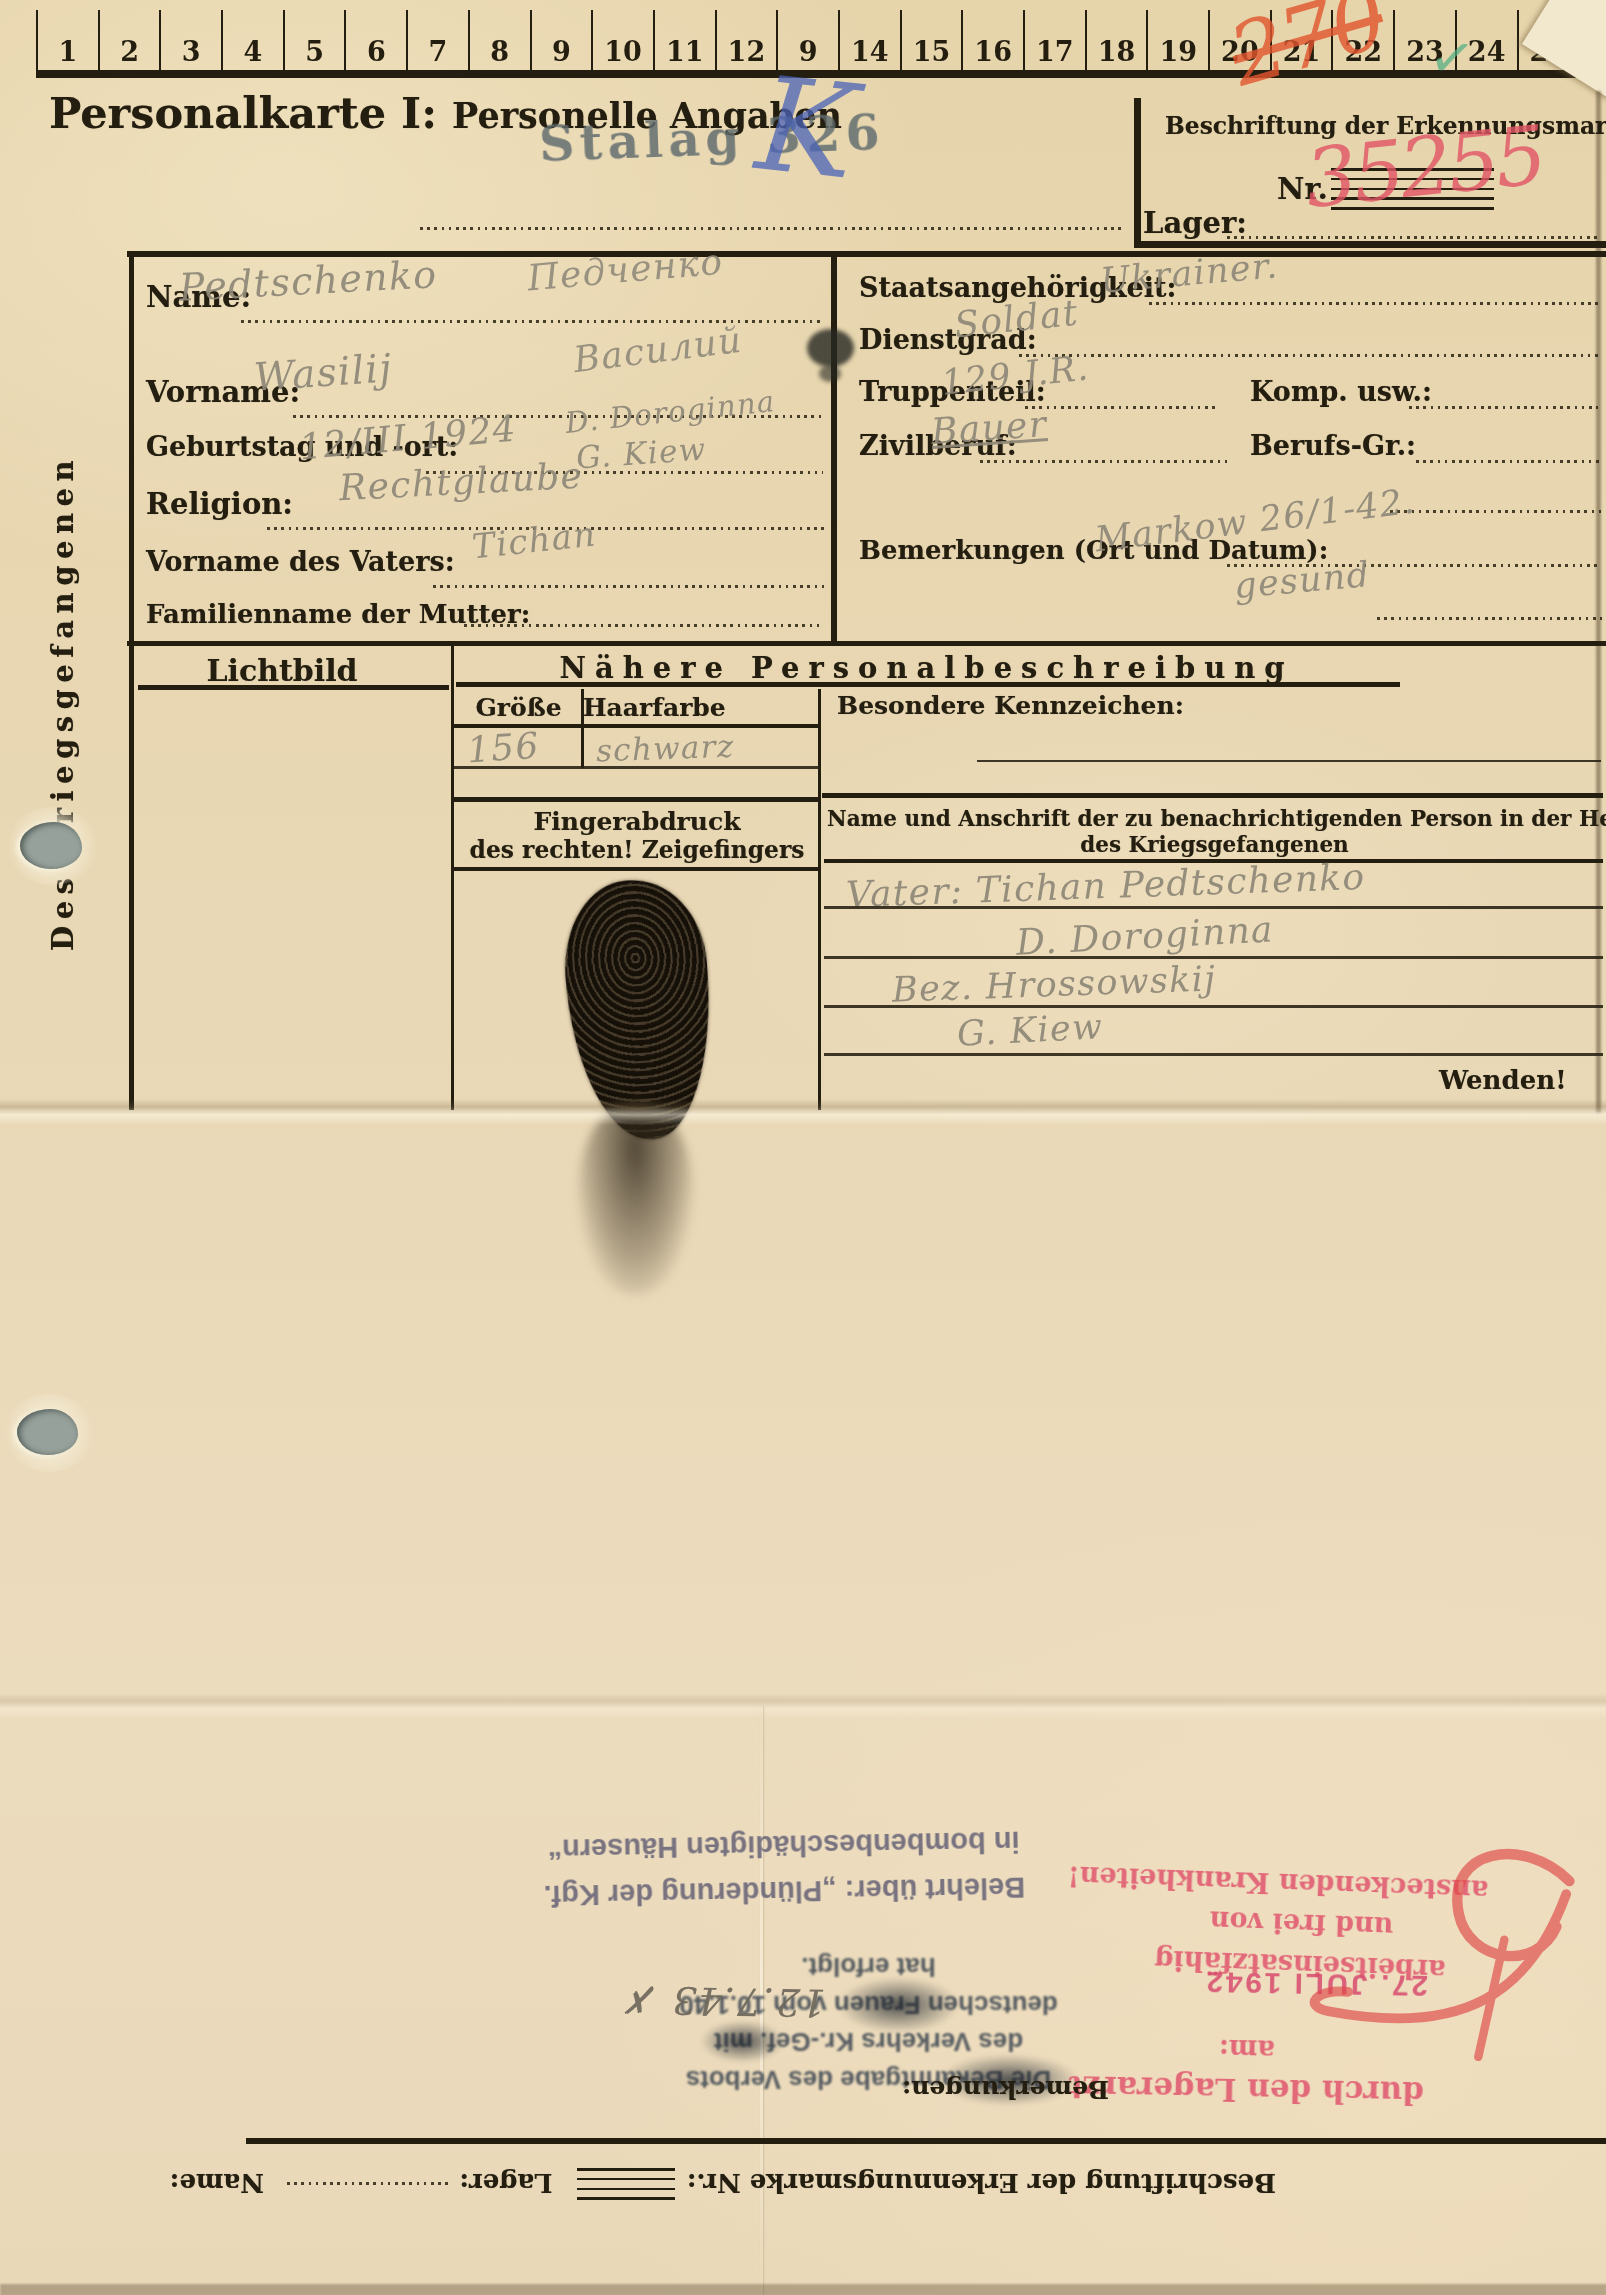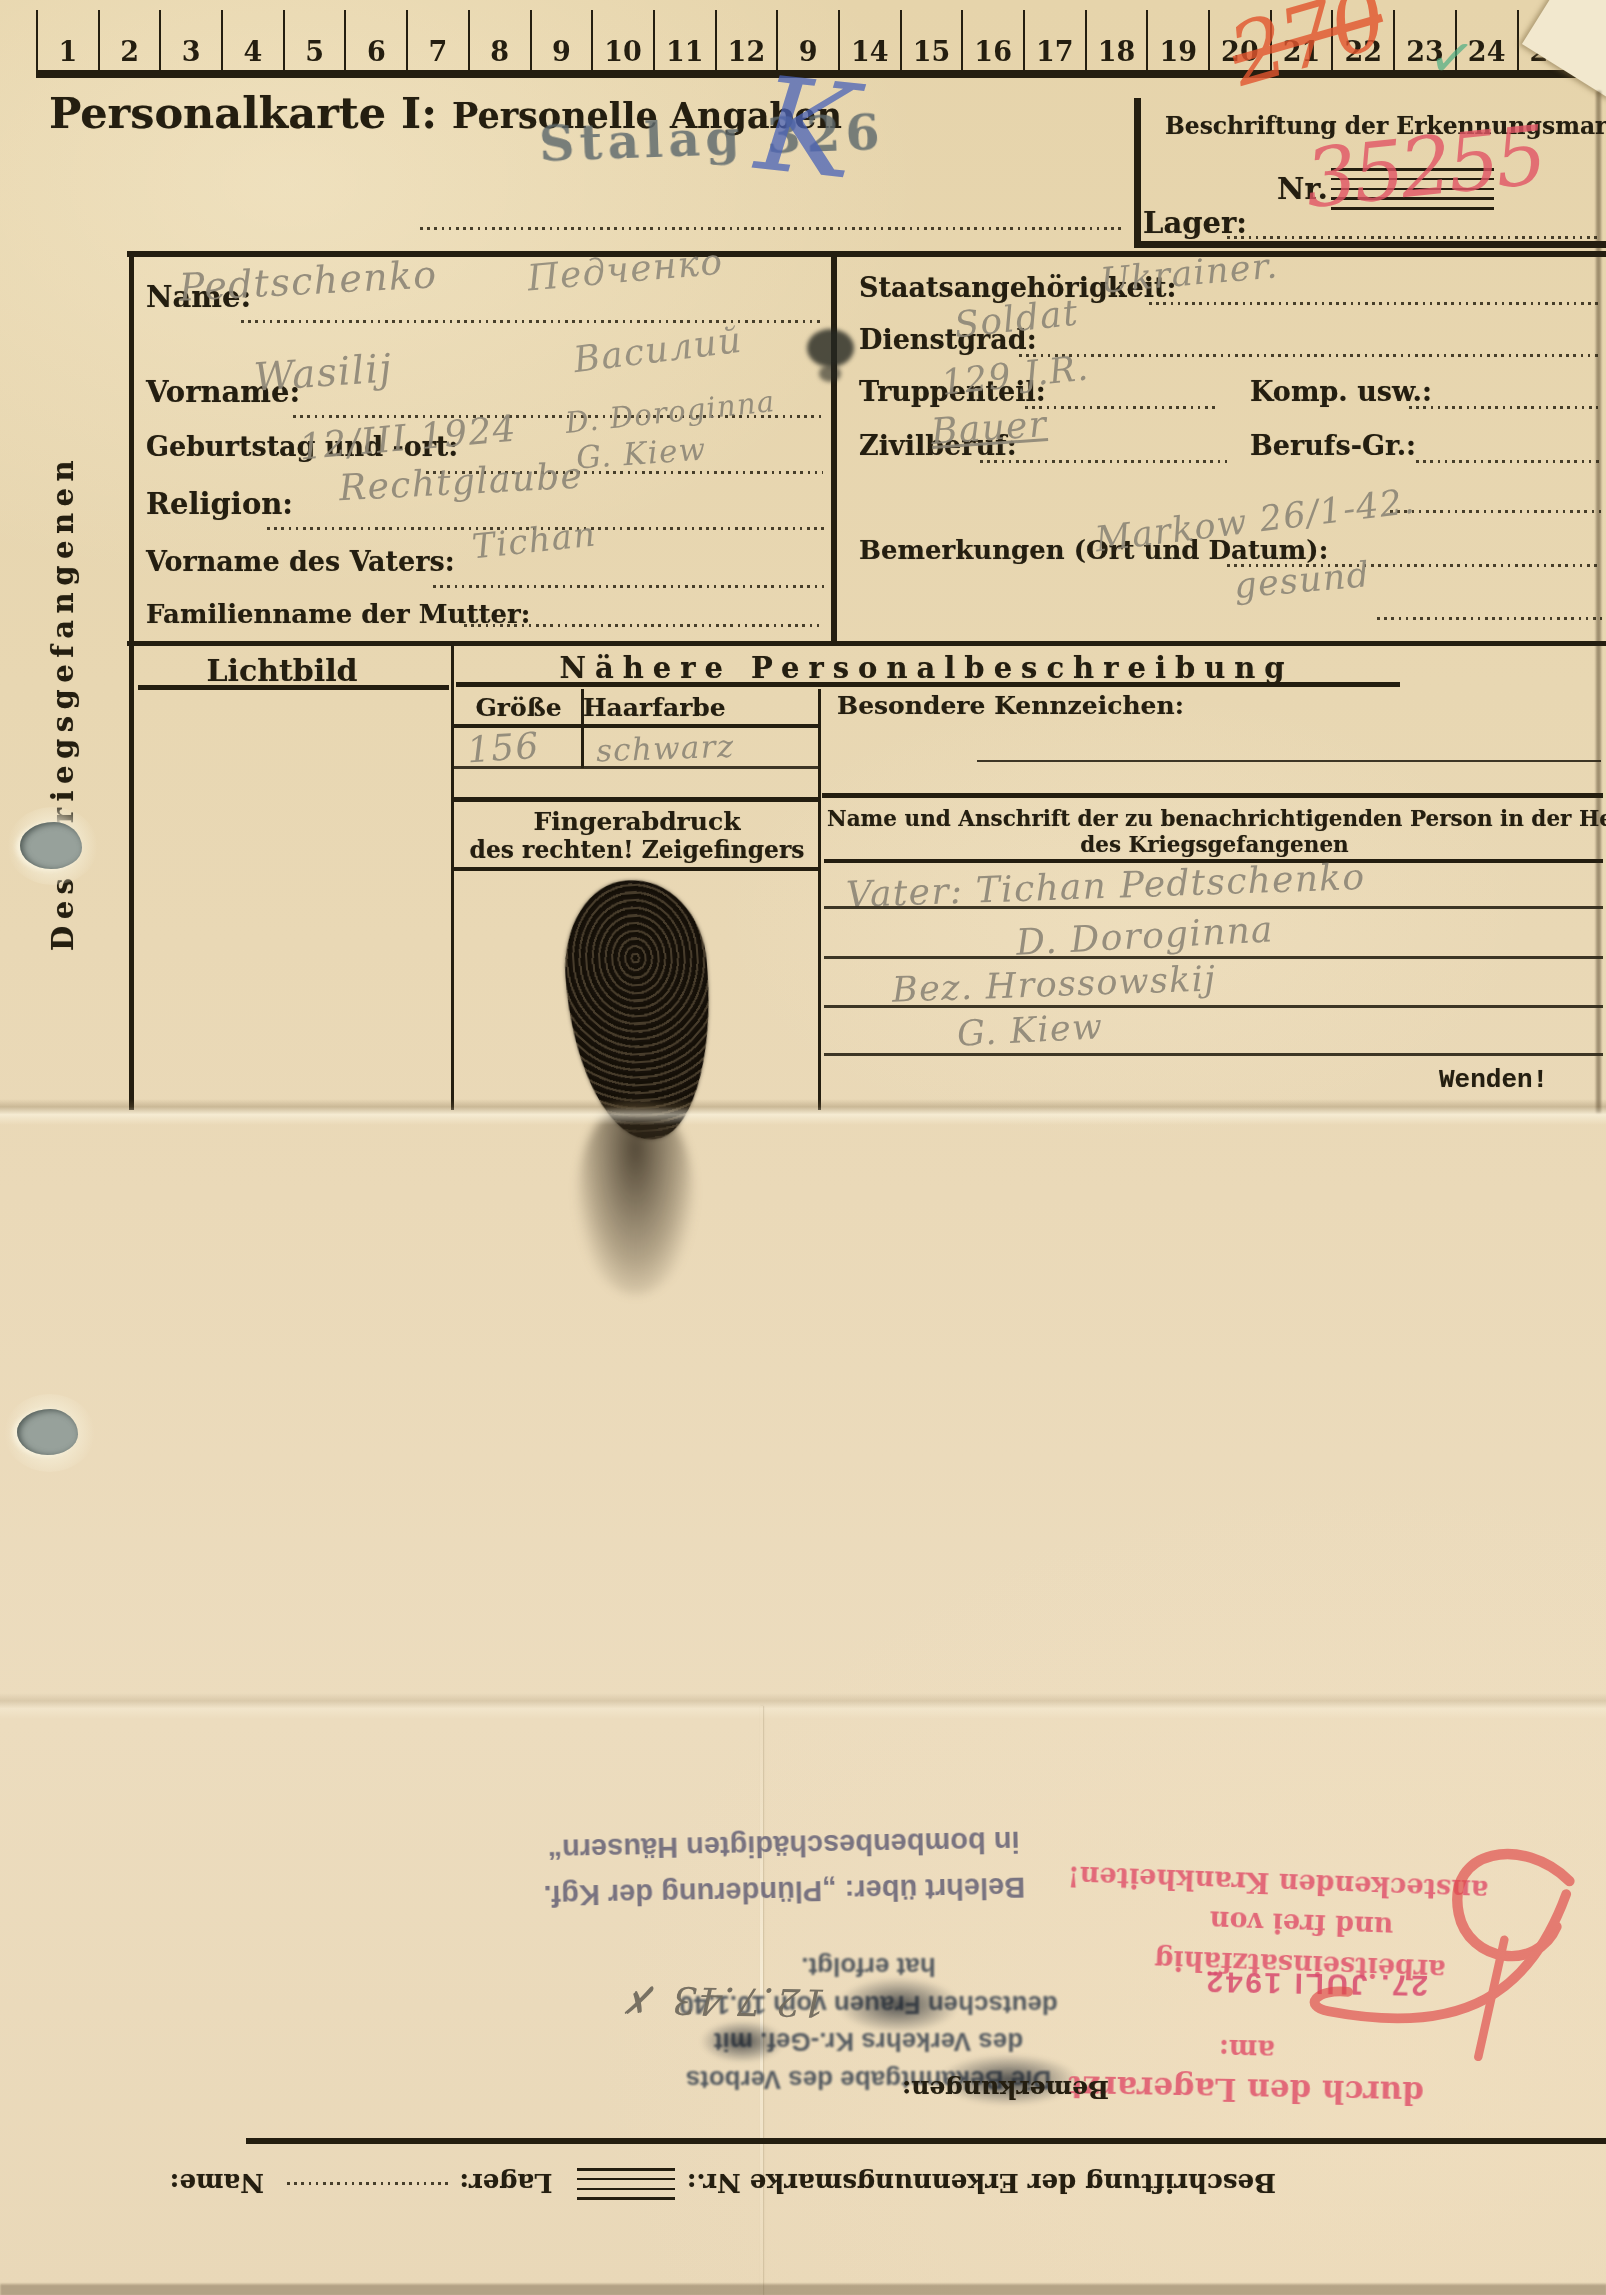--- a/index.html
+++ b/index.html
@@ -207,21 +207,21 @@
 
   <div class="hw" style="left:846px;top:865px;font-size:36px;transform:rotate(-2deg);">Vater: Tichan Pedtschenko</div>
   <div class="thin" style="left:824px;top:906px;width:779px;"></div>
   <div class="hw" style="left:1016px;top:915px;font-size:36px;transform:rotate(-3deg);">D. Doroginna</div>
   <div class="thin" style="left:824px;top:956px;width:779px;"></div>
   <div class="hw" style="left:892px;top:964px;font-size:35px;transform:rotate(-2deg);">Bez. Hrossowskij</div>
   <div class="thin" style="left:824px;top:1005px;width:779px;"></div>
   <div class="hw" style="left:957px;top:1010px;font-size:35px;transform:rotate(-3deg);">G. Kiew</div>
   <div class="thin" style="left:824px;top:1053px;width:779px;"></div>
 
-  <div class="lbl" style="left:1439px;top:1065px;font-size:26px;font-family:Liberation Mono, monospace;">Wenden!</div>
+  <div class="lbl" style="left:1439px;top:1065px;font-size:26px;">Wenden!</div>
 
   <div class="fingerprint"></div>
   <div class="fp-tail"></div>
 
   <div class="fold" style="top:1099px;"></div>
   <div class="fold" style="top:1693px;opacity:.55;"></div>
   <div class="vcrease" style="left:760px;top:1706px;height:590px;"></div>
   <div class="hole-out" style="left:6.5px;top:807px;width:91px;height:78px;"></div>
   <div class="hole-in" style="left:19.5px;top:822px;width:62px;height:47px;"></div>
   <div class="hole-out" style="left:3.9px;top:1394px;width:91px;height:78px;"></div>

